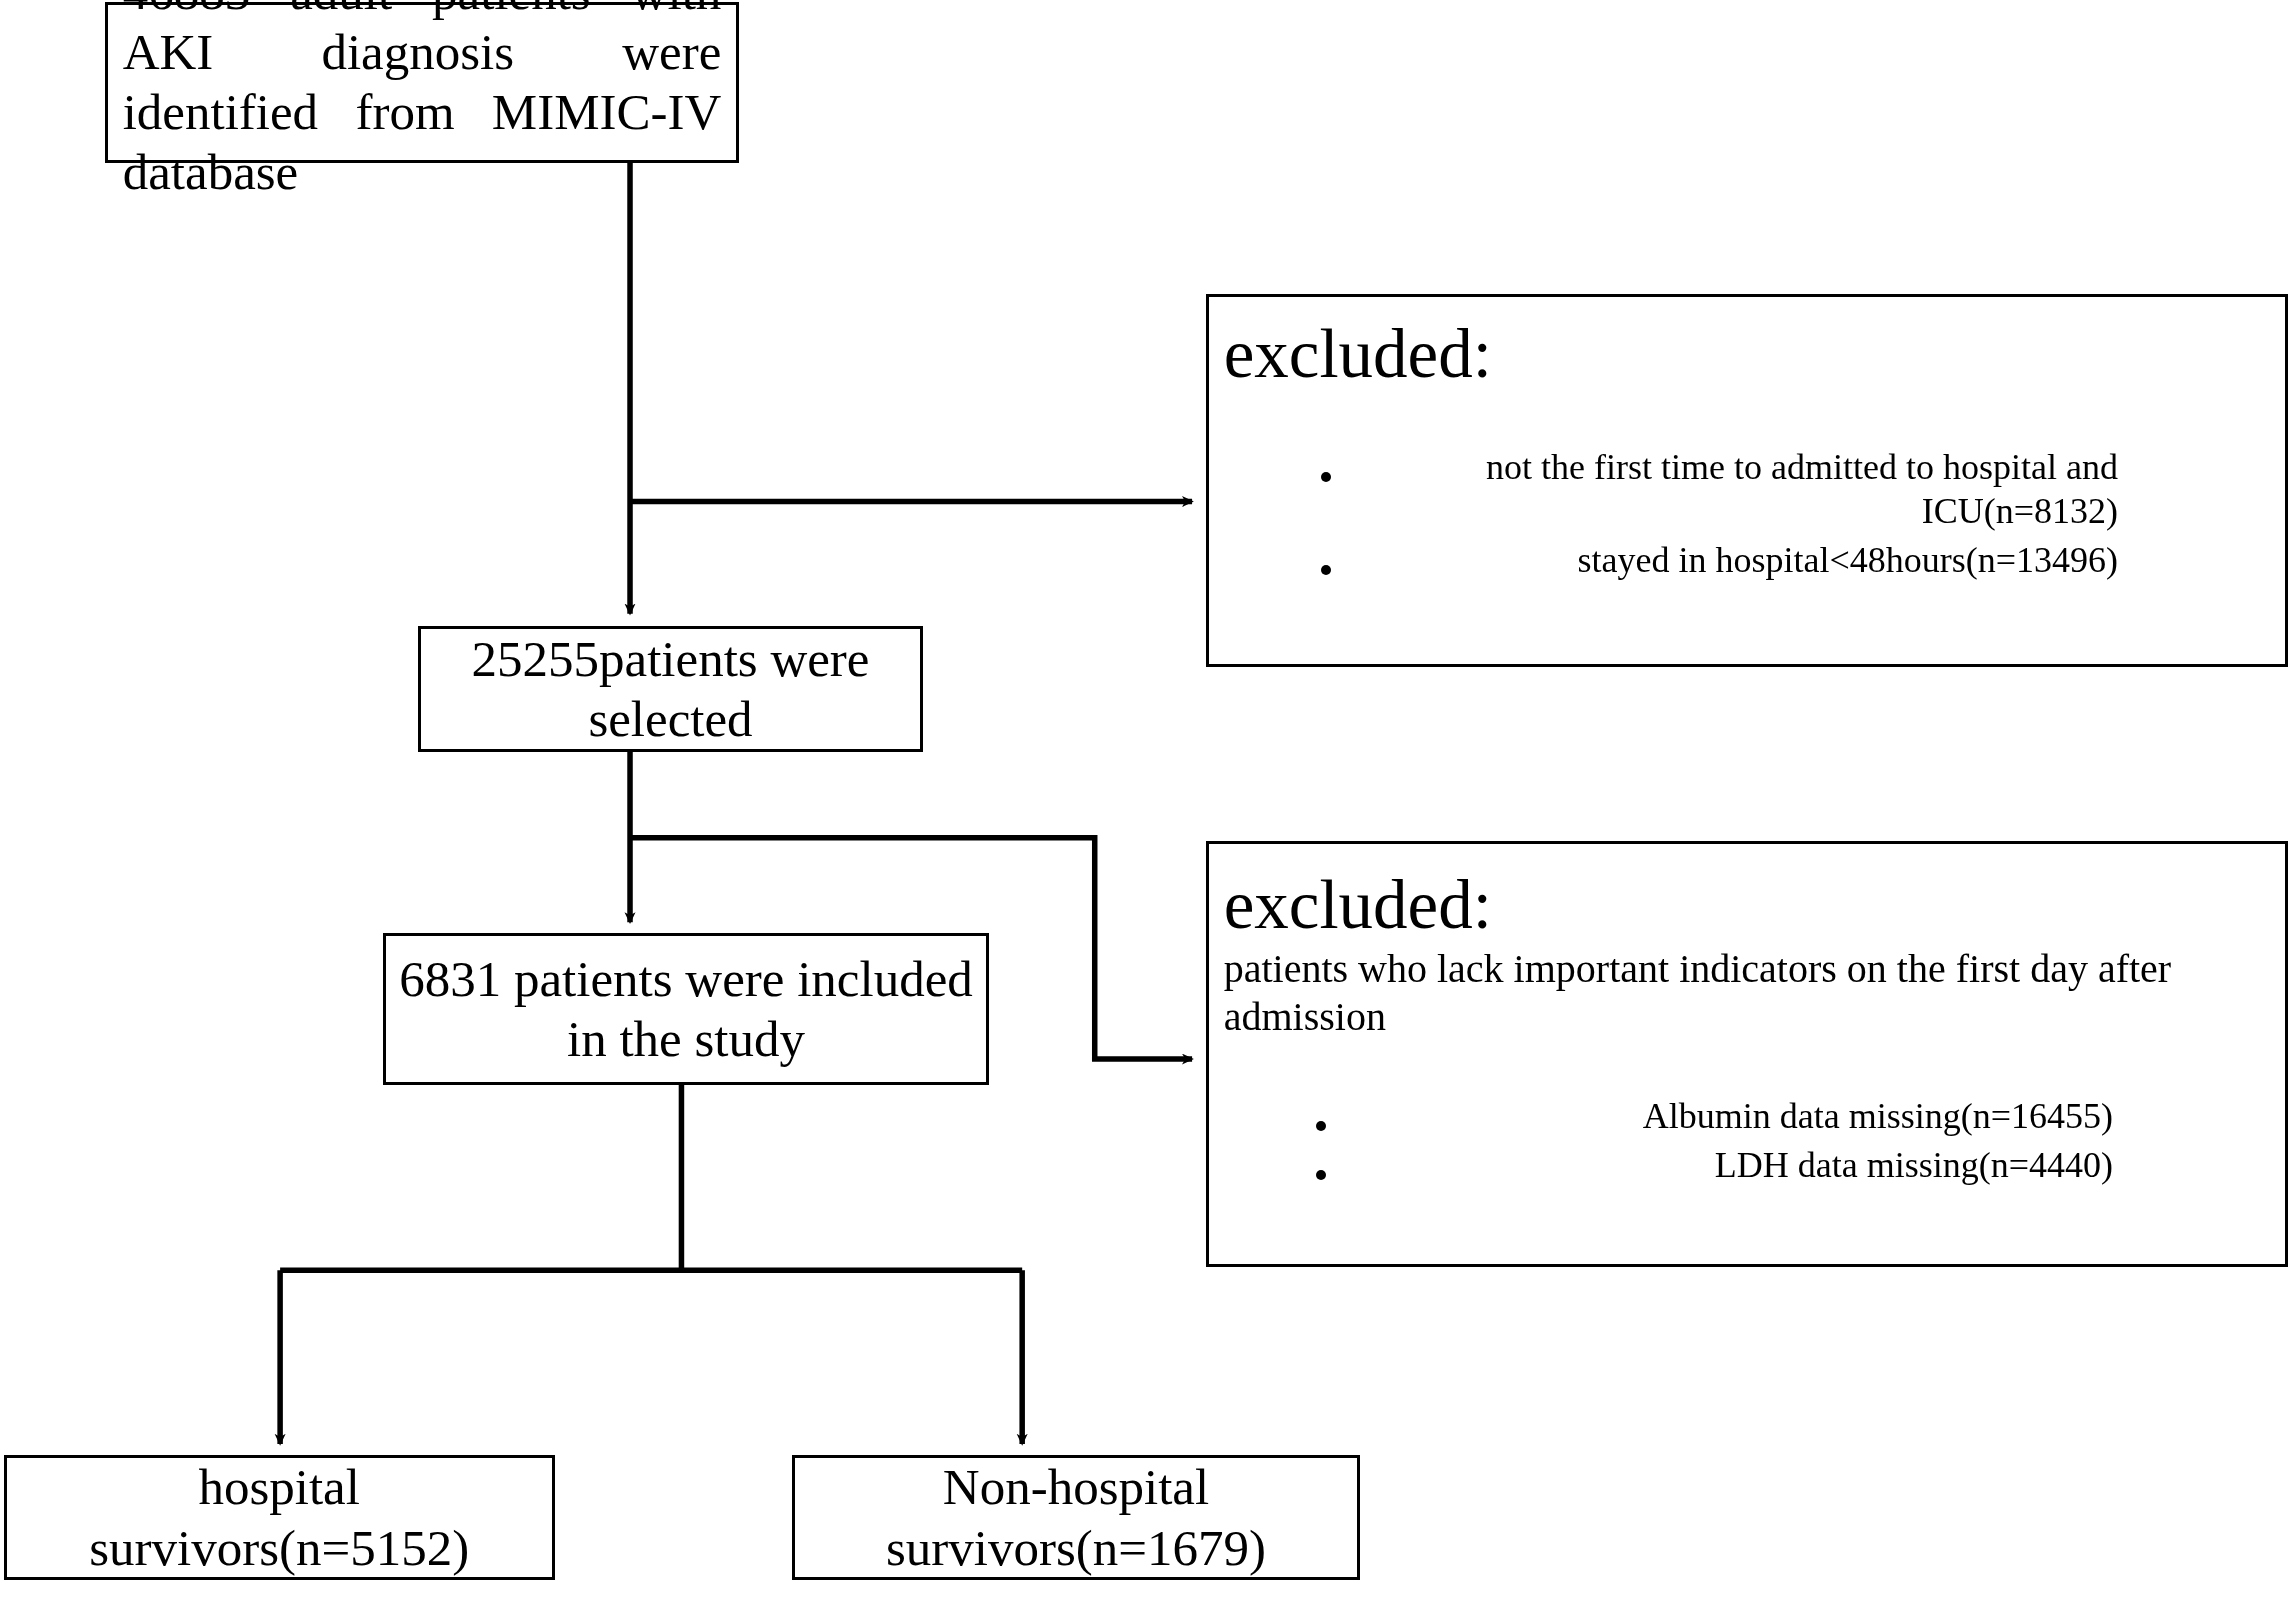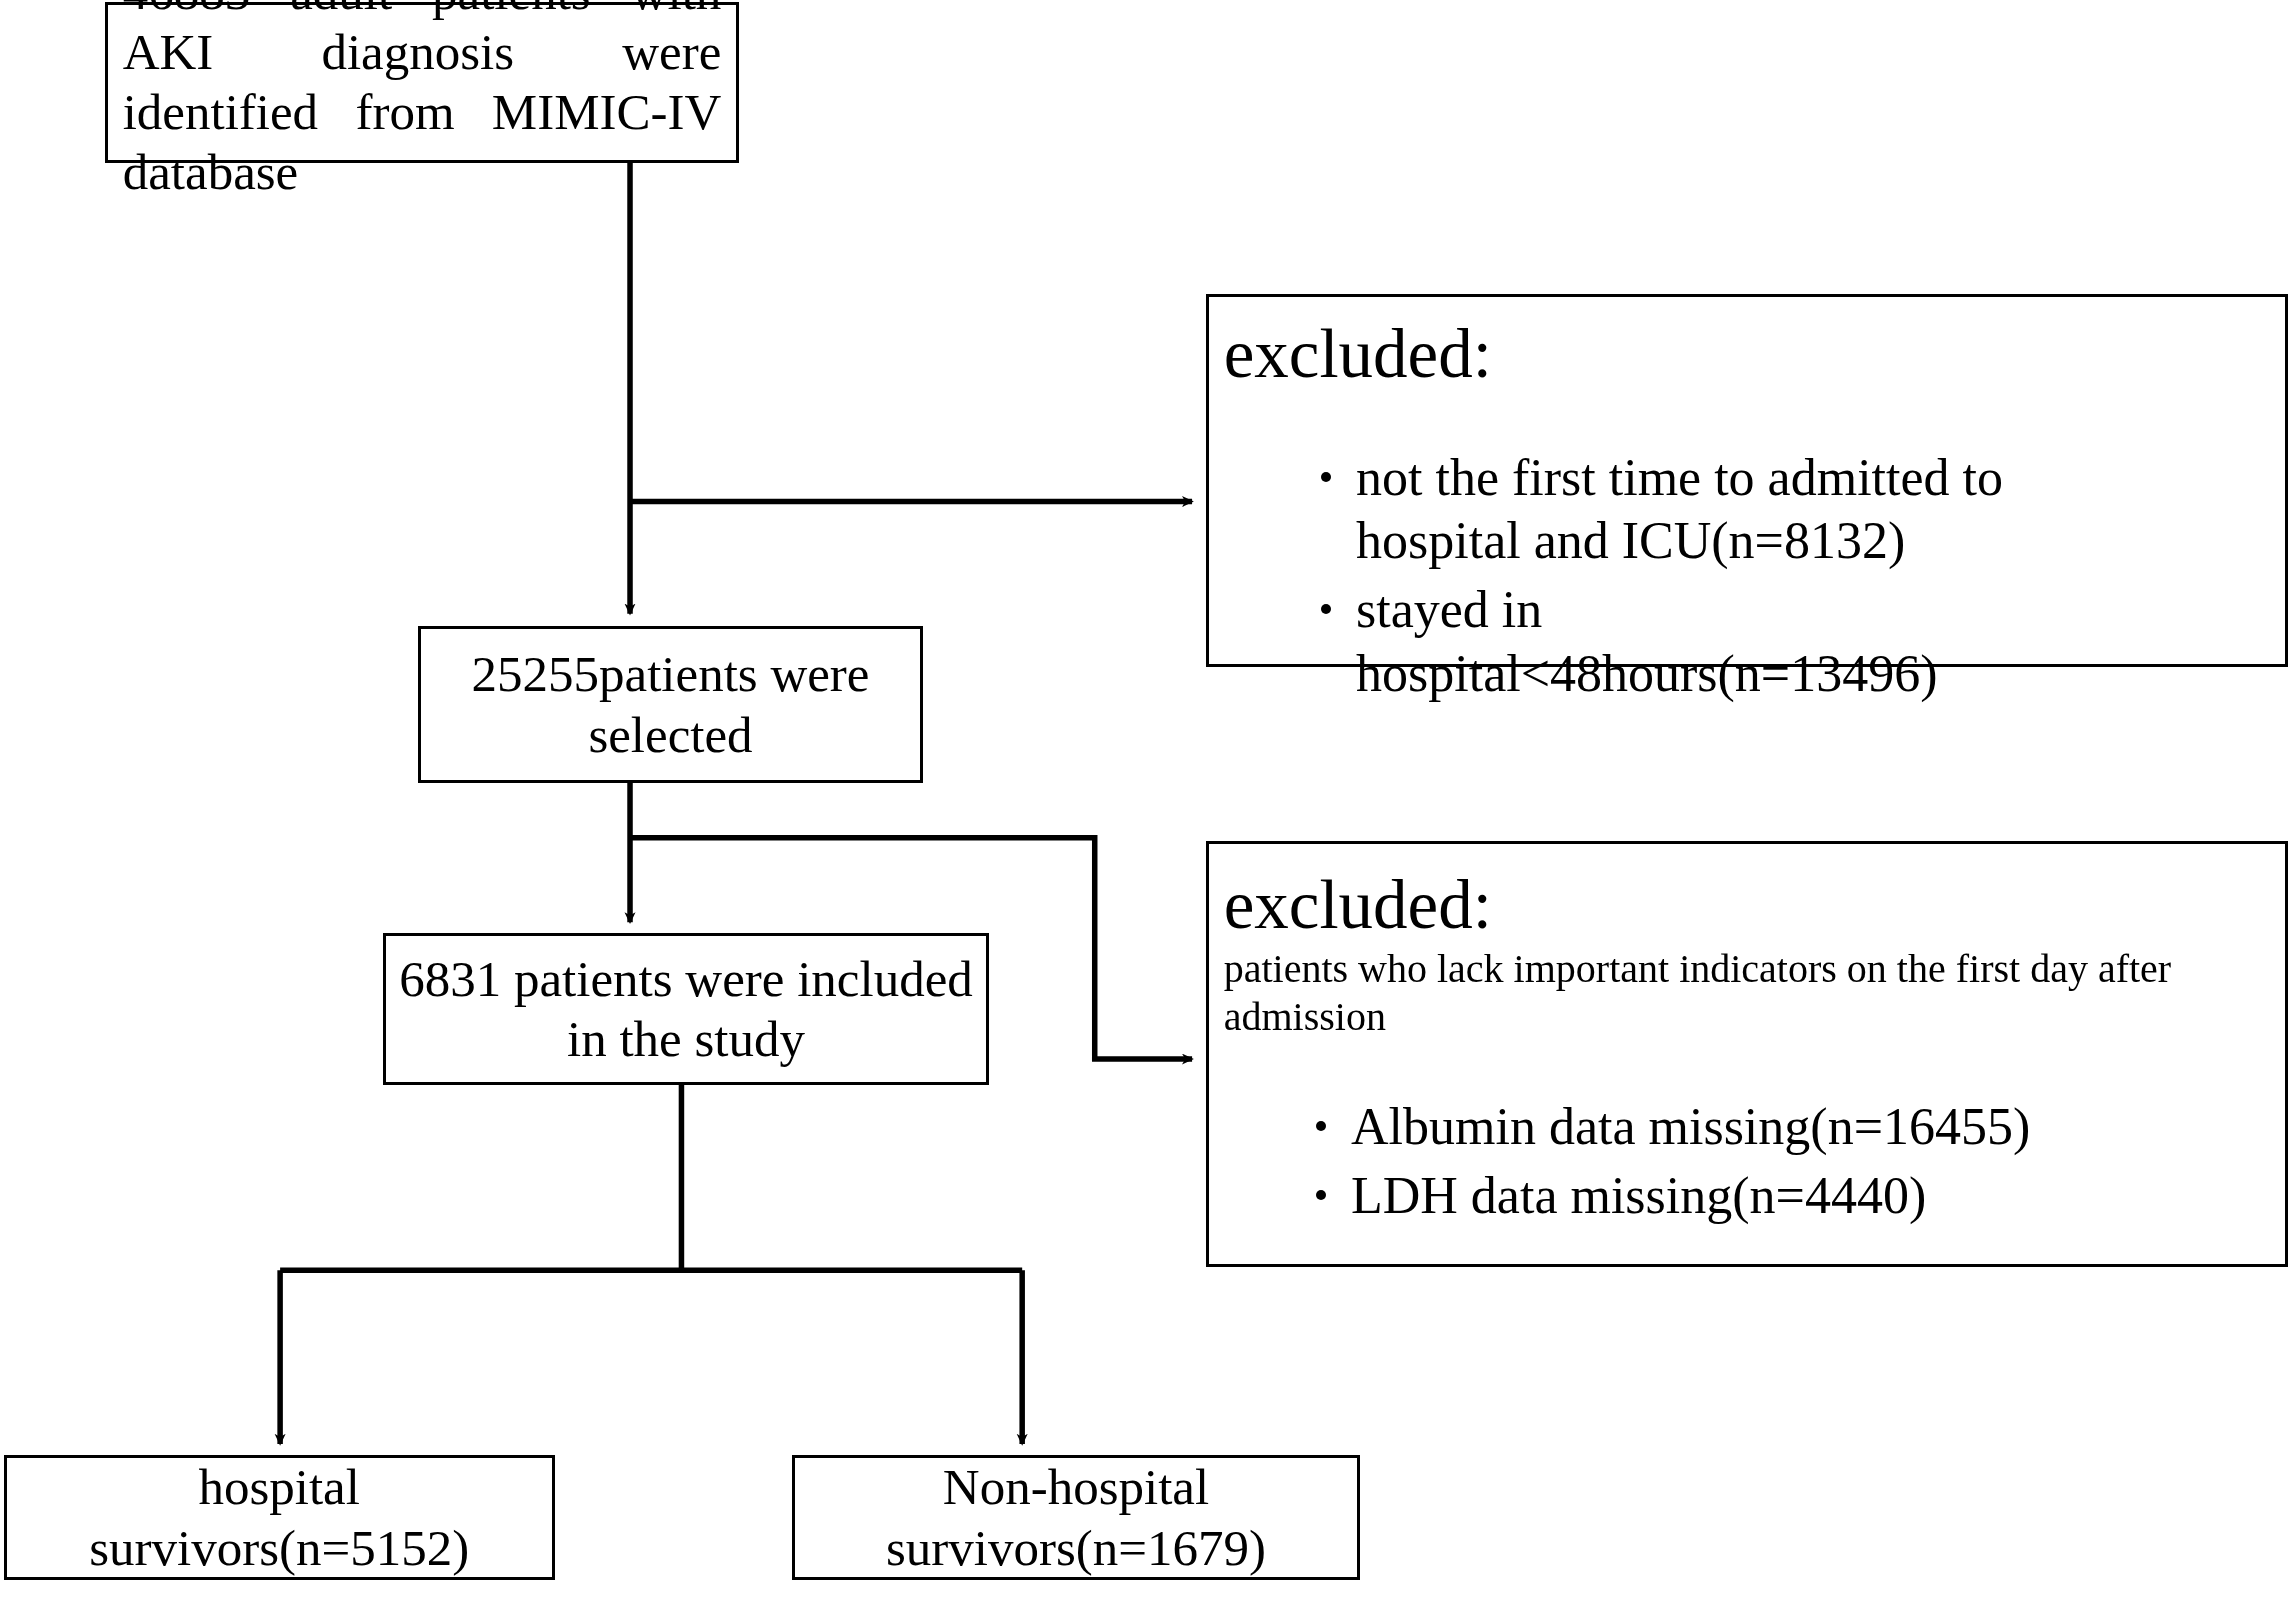--- a/index.html
+++ b/index.html
@@ -55,21 +55,21 @@
     text-align: justify;
     text-align-last: left;
     padding: 0 14.7px;
   }
 
   
   #box-selected {
     left: 418px;
     top: 626px;
     width: 505px;
-    height: 157px;
+    height: 126px;
   }
 
   
   #box-included {
     left: 383px;
     top: 933px;
     width: 606px;
     height: 152px;
   }
 
@@ -125,25 +125,25 @@
   .bullet-list {
     list-style: none;
     margin: 0;
     padding: 0;
   }
   #box-excluded-1 .bullet-list { margin-top: 51px; padding-left: 108px; }
   #box-excluded-2 .bullet-list { margin-top: 55px; padding-left: 103px; }
 
   .bullet-item {
     position: relative;
-    font-size: 52px;
+    font-size: 36px;
     line-height: 1.22;
     padding-left: 39px;
     margin-bottom: 5.5px;
-    text-align: left;
+    text-align: right;
   }
   .bullet-item::before {
     content: "";
     position: absolute;
     left: 3.7px;
     top: 26px;
     width: 10px;
     height: 10px;
     border-radius: 50%;
     background: #000000;

